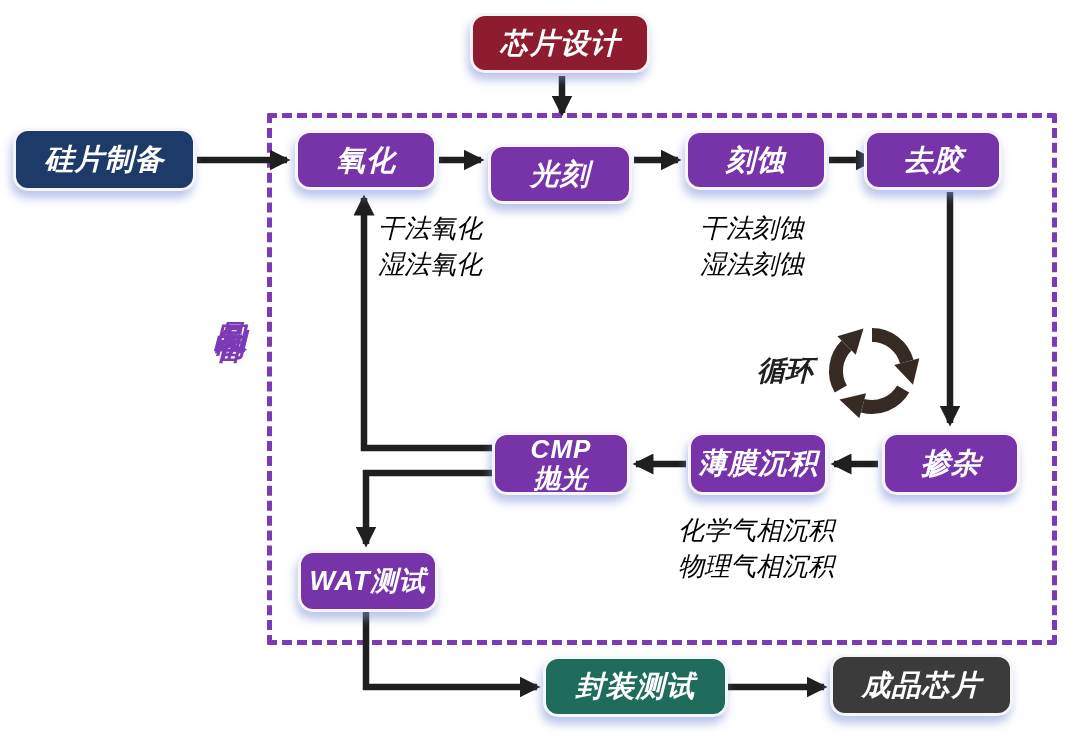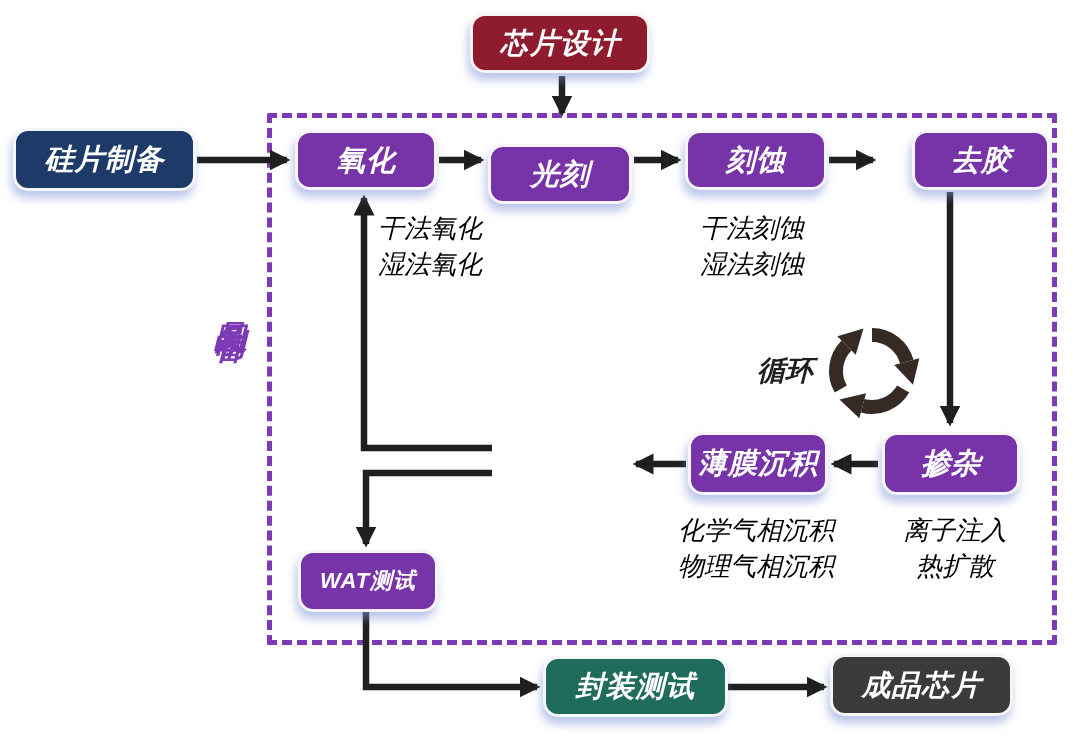--- a/index.html
+++ b/index.html
@@ -84,46 +84,46 @@
     </g>
   </svg>
 
   <div class="node design" style="left:470px;top:13px;width:180px;height:60px;">芯片设计</div>
 
   <div class="node wafer" style="left:13px;top:128px;width:183px;height:63px;">硅片制备</div>
 
   <div class="node proc" style="left:295px;top:130px;width:142px;height:60px;">氧化</div>
   <div class="node proc" style="left:488px;top:144px;width:144px;height:60px;">光刻</div>
   <div class="node proc" style="left:685px;top:130px;width:142px;height:60px;">刻蚀</div>
-  <div class="node proc" style="left:912px;top:130px;width:138px;height:60px;">去胶</div>
+  <div class="node proc" style="left:864px;top:130px;width:138px;height:60px;">去胶</div>
 
+  <div class="node proc" style="left:492px;top:432px;width:138px;height:63px;">
+    <span class="cmp-l1">CMP</span>
+    <span class="cmp-l2">抛光</span>
+  </div>
   <div class="node proc" style="left:882px;top:432px;width:138px;height:63px;">掺杂</div>
   <div class="node proc" style="left:688px;top:432px;width:140px;height:63px;">薄膜沉积</div>
 
-  <div class="node proc" style="left:298px;top:550px;width:140px;height:62px;font-size:22px;">WAT测试</div>
+  <div class="node proc" style="left:298px;top:550px;width:140px;height:62px;font-size:27px;">WAT测试</div>
 
   <div class="node chip" style="left:830px;top:654px;width:183px;height:62px;">成品芯片</div>
   <div class="node pkg" style="left:543px;top:656px;width:185px;height:61px;">封装测试</div>
 
   <div class="anno" style="left:378px;top:210px;">
     <div>干法氧化</div>
     <div>湿法氧化</div>
   </div>
 
 
   <div class="anno" style="left:700px;top:210px;">
     <div>干法刻蚀</div>
     <div>湿法刻蚀</div>
   </div>
 
   <div class="anno" style="left:678px;top:512px;">
     <div>化学气相沉积</div>
     <div>物理气相沉积</div>
   </div>
 
-  <div class="anno centered" style="left:880px;top:512px;width:150px;">
-    <div>离子注入</div>
-    <div>热扩散</div>
-  </div>
 
   <div class="cycle-label">循环</div>
 
 </div>
 
 </body></html>

